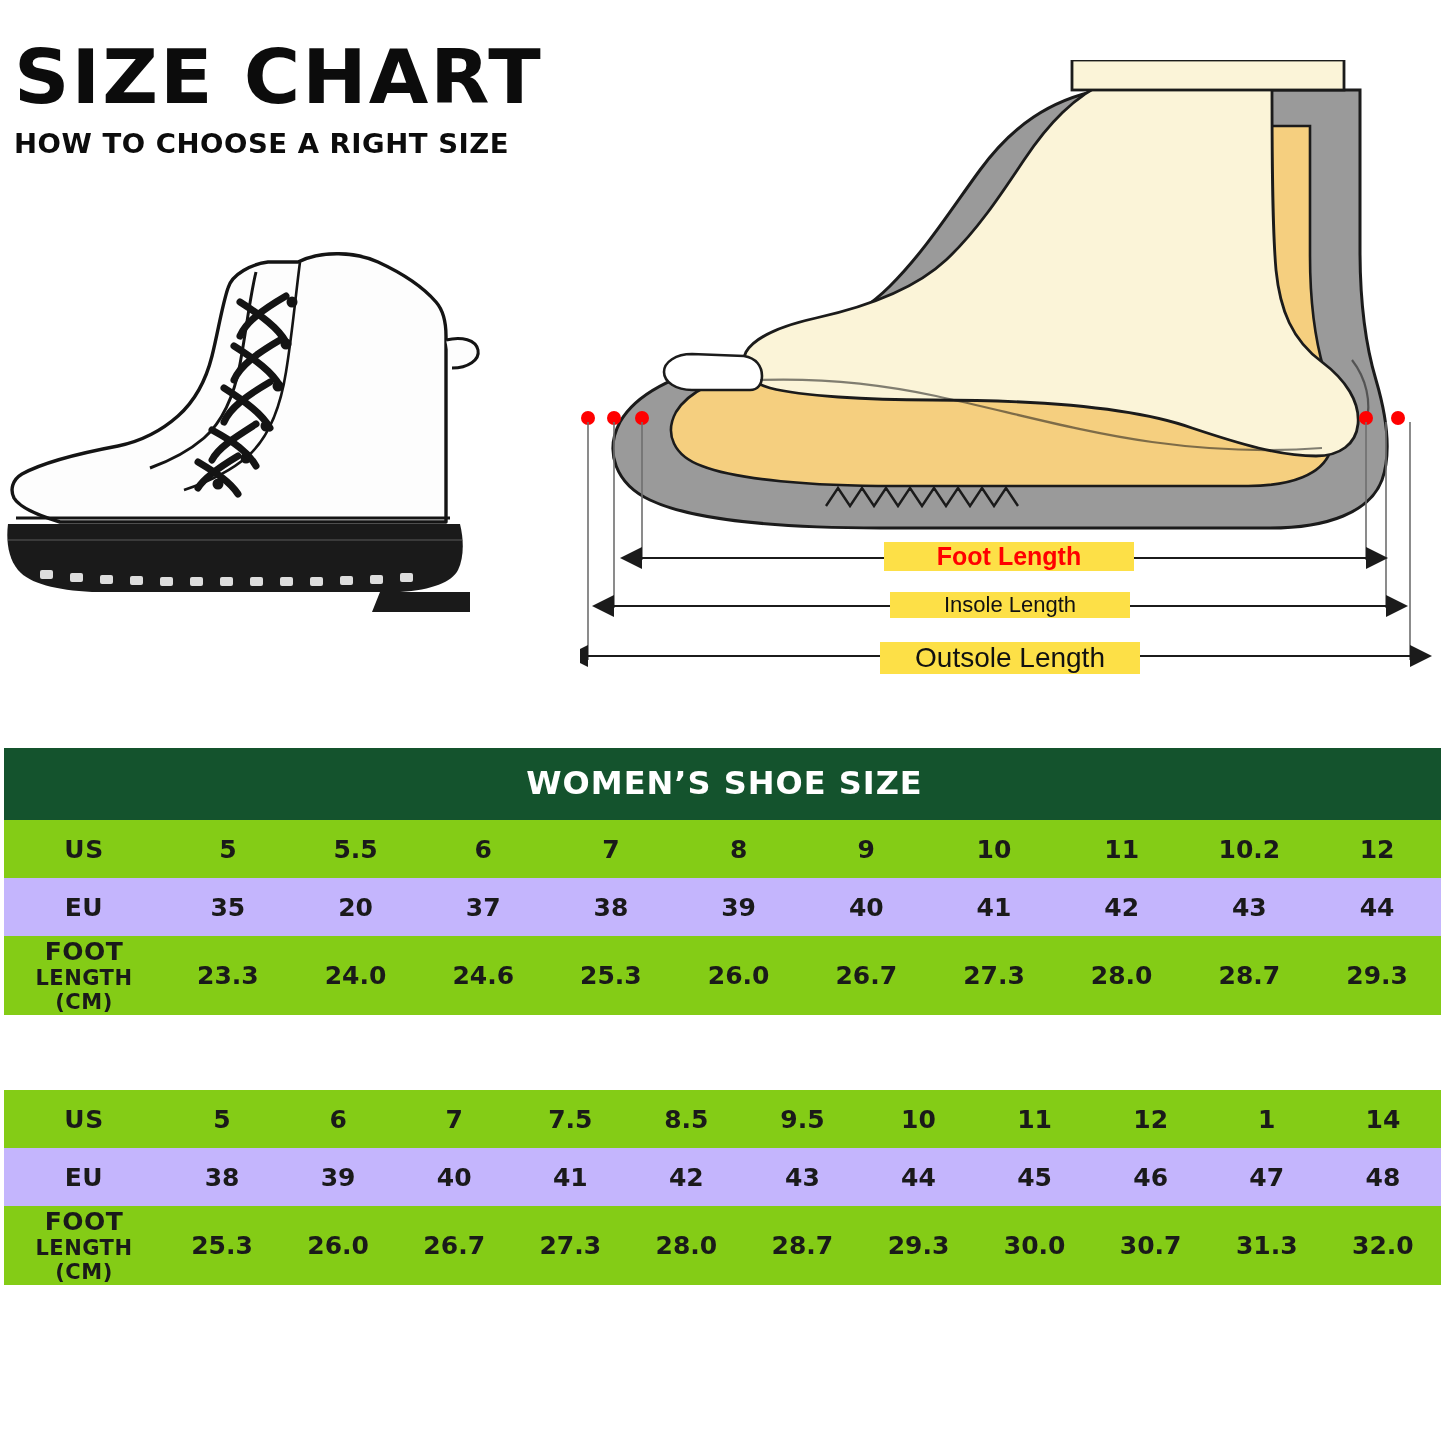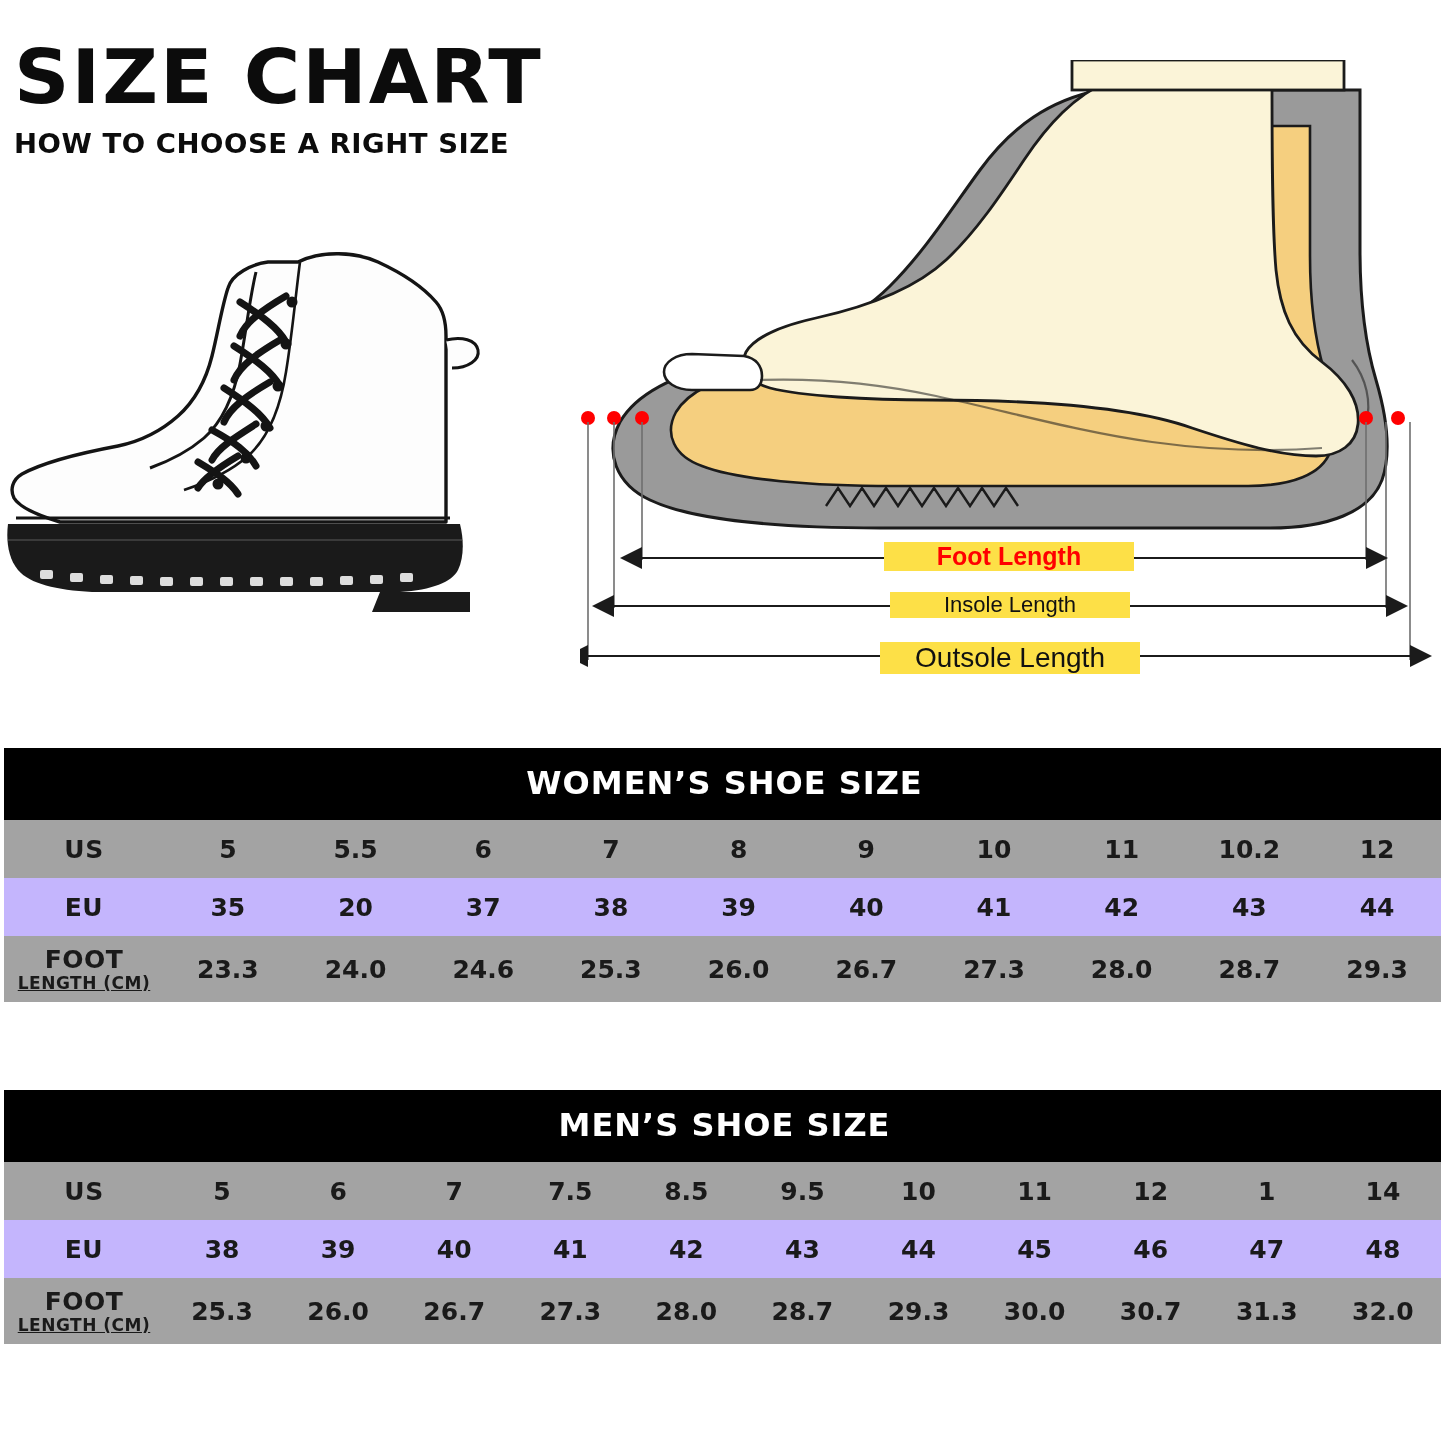--- a/index.html
+++ b/index.html
@@ -53,47 +53,47 @@
   .dim-foot { font-weight:700; font-size:25px; color:#ff0000; }
   .dim-insole { font-size:22px; color:#111; }
   .dim-outsole { font-size:28px; color:#111; }
 
   
   .table-block { position:absolute; left:4px; width:1437px; }
   .tbl-women { top:748px; }
   .tbl-men   { top:1090px; }
 
   .tbl-head {
-    background:#000000;
+    background:#14532d;
     color:#ffffff;
     text-align:center;
     font-family:"DejaVu Sans", sans-serif;
     font-weight:700;
     font-size:32px;
     letter-spacing:1px;
     padding:16px 0 18px 4px;
   }
   table { border-collapse:collapse; width:100%; table-layout:fixed; }
   td {
     text-align:center;
     font-family:"DejaVu Sans", sans-serif;
     font-weight:700;
     font-size:25px;
     color:#1a1a1a;
     height:58px;
     vertical-align:middle;
   }
-  tr.row-a td { background:#a3a3a3; }
+  tr.row-a td { background:#84cc16; }
   tr.row-b td { background:#c4b5fd; }
   td.rowlabel {
     width:160px;
     font-size:25px;
     letter-spacing:0.5px;
   }
-  td.rowlabel .small { display:block; font-size:17px; line-height:1.15;text-decoration:underline; }
+  td.rowlabel .small { display:block; font-size:21px; line-height:1.15; }
   tr.row-foot td { height:66px; }
 </style>
 </head>
 <body>
 
 <div class="header">
   <div class="title">SIZE CHART</div>
   <div class="subtitle">HOW TO CHOOSE A RIGHT SIZE</div>
 </div>
 
@@ -305,21 +305,20 @@
       <td>27.3</td>
       <td>28.0</td>
       <td>28.7</td>
       <td>29.3</td>
     </tr>
   </tbody>
     </table>
 </div>
 
 <div class="table-block tbl-men">
-  <div class="tbl-head">MEN’S SHOE SIZE</div>
   <table>
     <tbody>
         <tr class="row-a">
       <td class="rowlabel">US</td>
       <td>5</td>
       <td>6</td>
       <td>7</td>
       <td>7.5</td>
       <td>8.5</td>
       <td>9.5</td>

